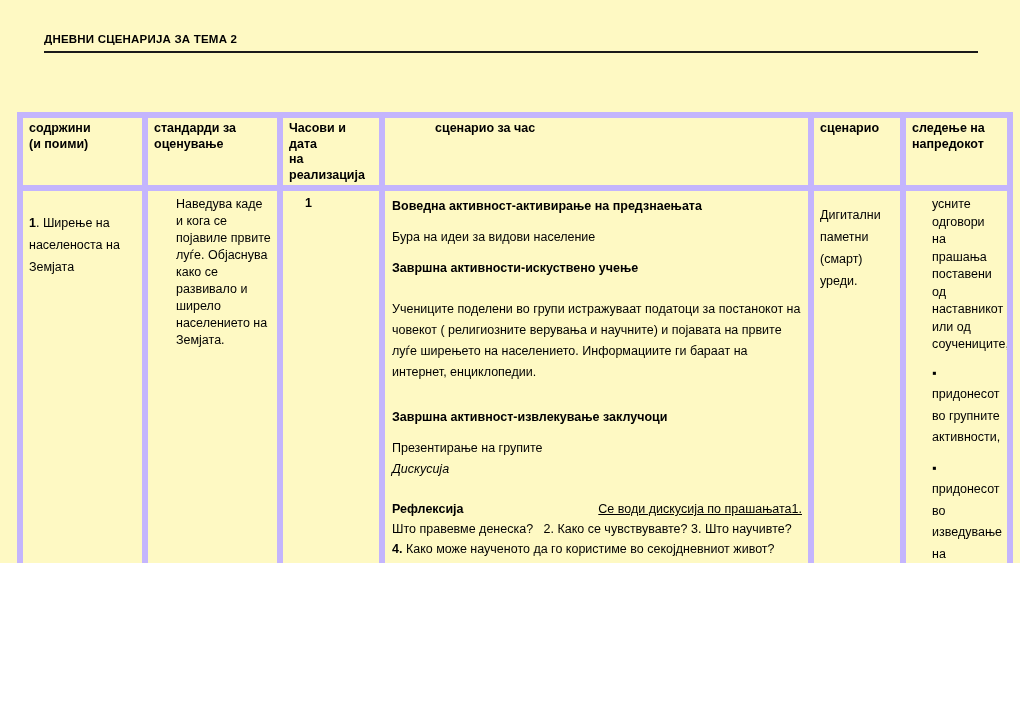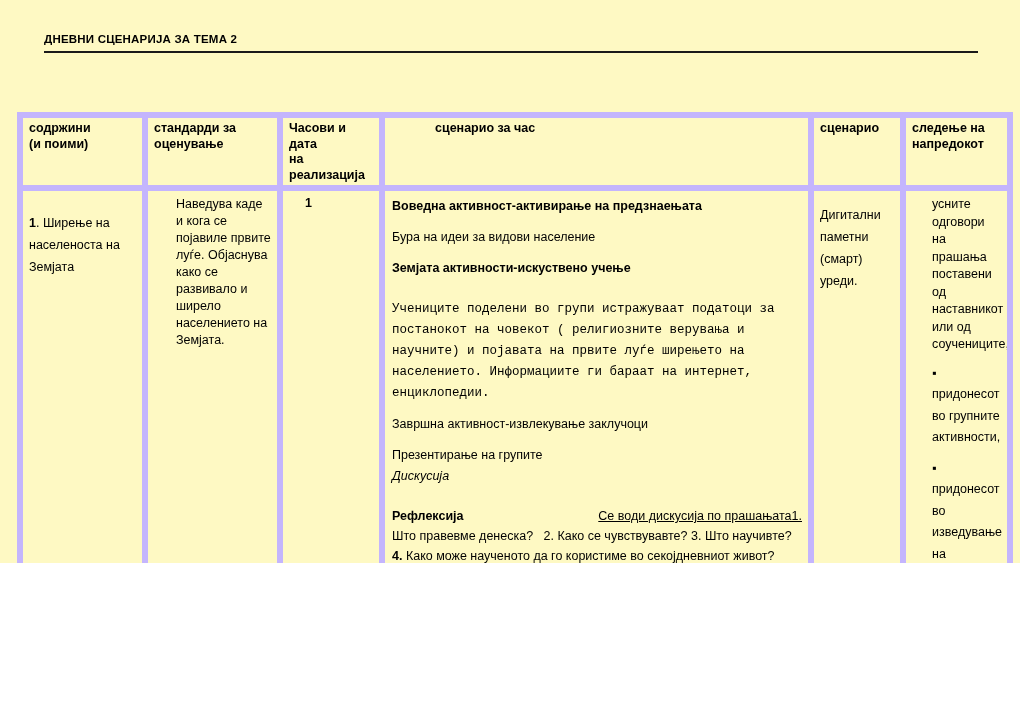--- a/index.html
+++ b/index.html
@@ -133,23 +133,23 @@
         <td class="c-contents"><span class="b">1</span><span>. Ширење на населеноста на Земјата</span></td>
 
         <td class="c-standards">Наведува каде и кога се појавиле првите луѓе. Објаснува како се развивало и ширело населението на Земјата.</td>
 
         <td class="c-hours">1</td>
 
         <td class="c-scenario">
           <div id="scenario-paragraphs">
               <div style="font-weight: bold; margin-bottom: 10px;">Воведна активност-активирање на предзнаењата</div>
               <div style="margin-bottom: 10px;">Бура на идеи за видови население</div>
-              <div style="font-weight: bold; margin-bottom: 20px;">Земјата активности-искуствено учење</div>
-              <div style="margin-bottom: 10px; font-family: Liberation Mono, monospace;">Учениците поделени во групи истражуваат податоци за постанокот на човекот ( религиозните верувања и научните) и појавата на првите луѓе ширењето на населението. Информациите ги бараат на интернет, енциклопедии.</div>
-              <div style="font-weight: normal; margin-bottom: 10px;">Завршна активност-извлекување заклучоци</div>
+              <div style="font-weight: bold; margin-bottom: 20px;">Завршна активности-искуствено учење</div>
+              <div style="margin-bottom: 24px;">Учениците поделени во групи истражуваат податоци за постанокот на човекот ( религиозните верувања и научните) и појавата на првите луѓе ширењето на населението. Информациите ги бараат на интернет, енциклопедии.</div>
+              <div style="font-weight: bold; margin-bottom: 10px;">Завршна активност-извлекување заклучоци</div>
               <div style="margin-bottom: 0px;">Презентирање на групите</div>
               <div style="margin-bottom: 20px; font-style: italic;">Дискусија</div>
             </div>
           <div class="refl-line1">
             <span>Рефлексија</span>
             <span class="refl-right">Се води дискусија по прашањата1.</span>
           </div>
           <div class="refl-body"><span>Што правевме денеска?   2. Како се чувствувавте? 3. Што научивте? </span><span class="b">4.</span><span> Како може наученото да го користиме во секојдневниот живот? (макс. 5 мин)</span></div>
         </td>
 

